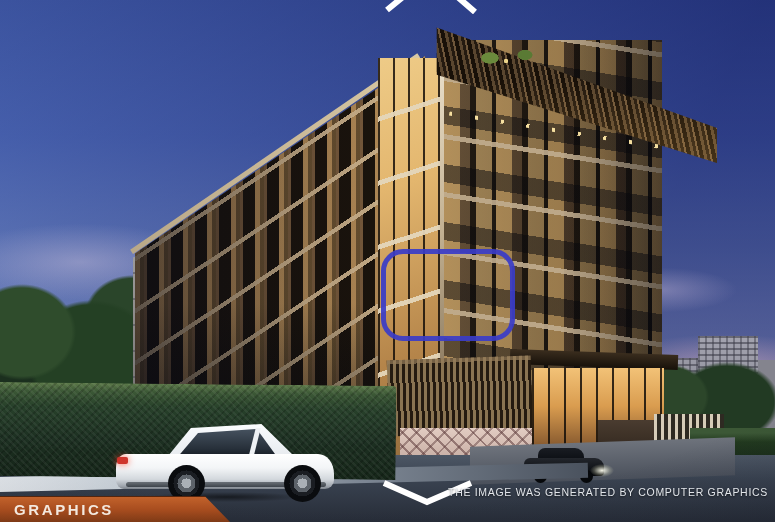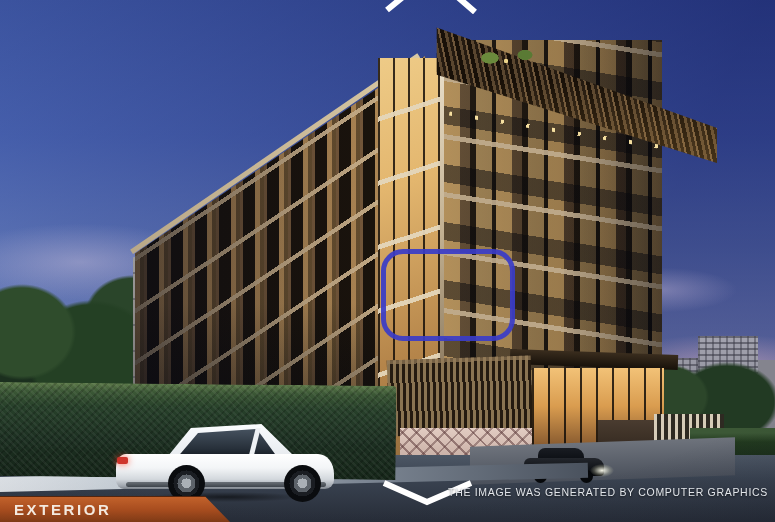--- a/index.html
+++ b/index.html
@@ -269,18 +269,18 @@
 
   <svg class="abs chev-up" width="96" height="16" viewBox="0 0 96 16">
     <polyline class="chev-stroke" points="4,12 48,-24 92,14"></polyline>
   </svg>
 
   <svg class="abs chev-down" width="96" height="28" viewBox="0 0 96 28">
     <polyline class="chev-stroke" points="4,4 47,23 91,4"></polyline>
   </svg>
 
   <div class="abs exterior-bar">
-    <span class="exterior-label">EXTERIOR</span>
+    <span class="exterior-label">GRAPHICS</span>
   </div>
 
   <div class="abs disclaimer">THE IMAGE WAS GENERATED BY COMPUTER GRAPHICS</div>
 
 </div>
 
 </body></html>

